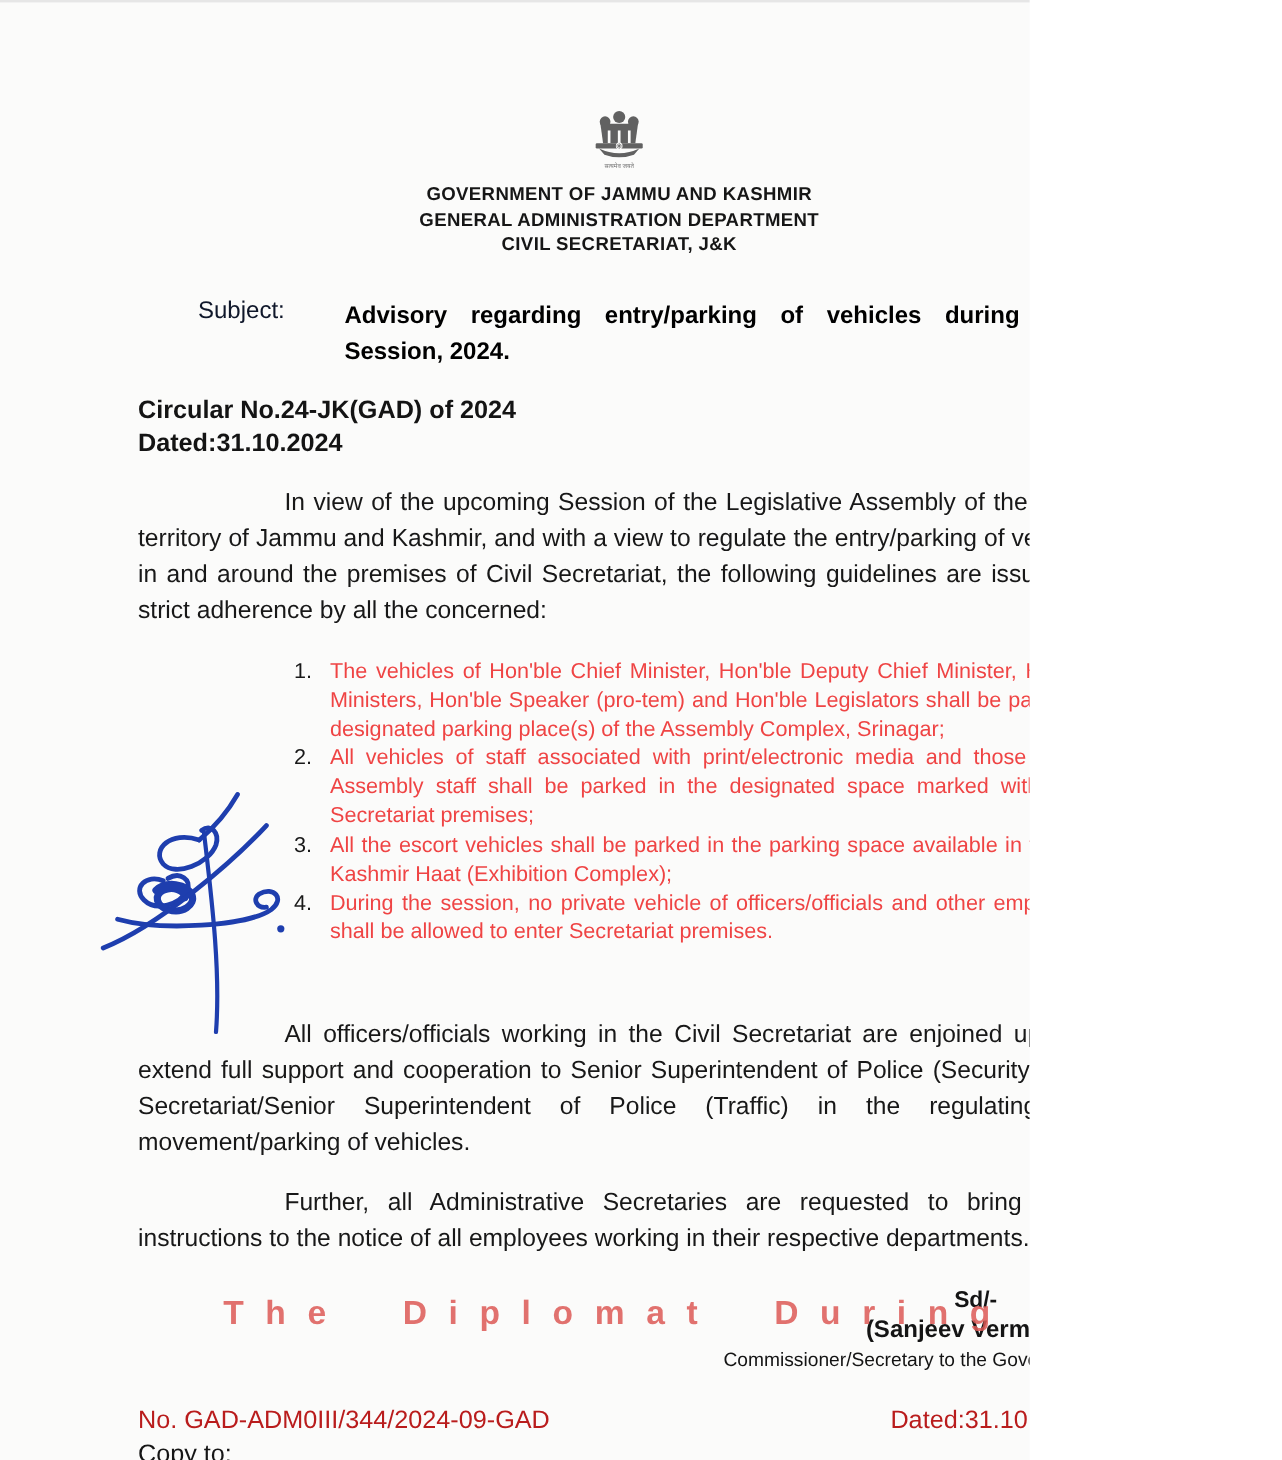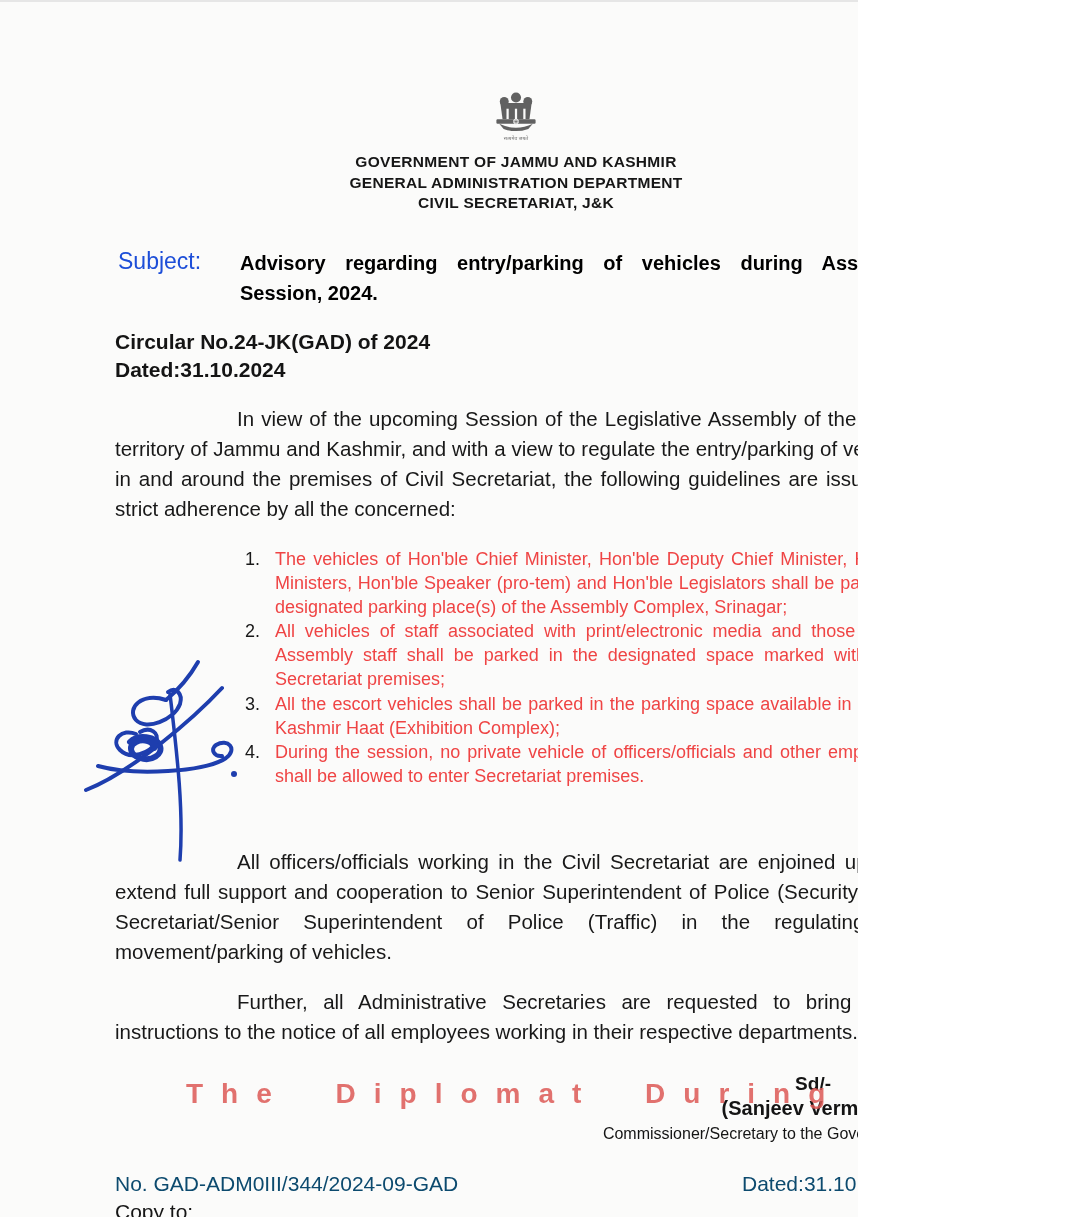--- a/index.html
+++ b/index.html
@@ -15,21 +15,21 @@
   }
   .abs{position:absolute;}
 
   
   .letterhead{left:0;top:88px;width:1032px;text-align:center;}
   .emblem-wrap{display:inline-block;line-height:0;filter:blur(.3px);opacity:.88;}
   .org-lines{margin-top:6px;font-weight:bold;font-size:15.5px;line-height:20.5px;letter-spacing:.3px;color:#161616;}
 
   
   .subject-row{left:118px;top:246px;width:800px;display:flex;align-items:flex-start;}
-  .subject-label{width:122px;flex:0 0 122px;font-size:23px;color:#1d4ed8;}
+  .subject-label{width:122px;flex:0 0 122px;font-size:20px;color:#0f172a;margin-left:47px;}
   .subject-text{flex:0 0 676px;font-weight:bold;font-size:20px;line-height:30px;text-align:justify;color:#000000;}
 
   
   .circular{left:115px;top:326px;width:800px;text-align:left;font-weight:bold;font-size:21px;line-height:28px;color:#141414;}
 
   
   .para{margin:0;font-size:20.5px;line-height:30px;text-align:justify;text-indent:122px;color:#181818;width:802px;}
   .para-1{left:115px;top:402px;}
   .para-2{left:115px;top:845px;}
   .para-3{left:115px;top:985px;}
@@ -52,21 +52,21 @@
   
   .watermark{
     left:186px;top:1076px;
     font-weight:bold;font-size:28px;
     letter-spacing:18px;word-spacing:20px;
     color:#dd5a56;opacity:.85;white-space:nowrap;
     z-index:6;
   }
 
   
-  .footer-row{left:115px;top:1170px;width:794px;display:flex;justify-content:space-between;font-size:21px;color:#0c4a6e;}
+  .footer-row{left:115px;top:1170px;width:794px;display:flex;justify-content:space-between;font-size:21px;color:#b91c1c;}
   .copy-to{left:115px;top:1198px;font-size:21px;color:#161616;}
 </style>
 </head>
 <body>
 
 <div class="page">
 
   <div class="abs letterhead">
     <span class="emblem-wrap">
       <svg width="56" height="52" viewBox="0 0 100 92" xmlns="http://www.w3.org/2000/svg">

